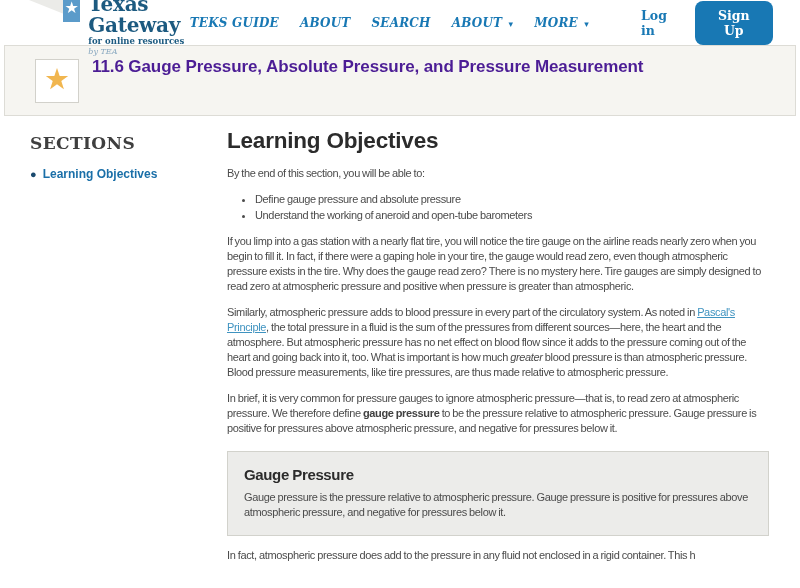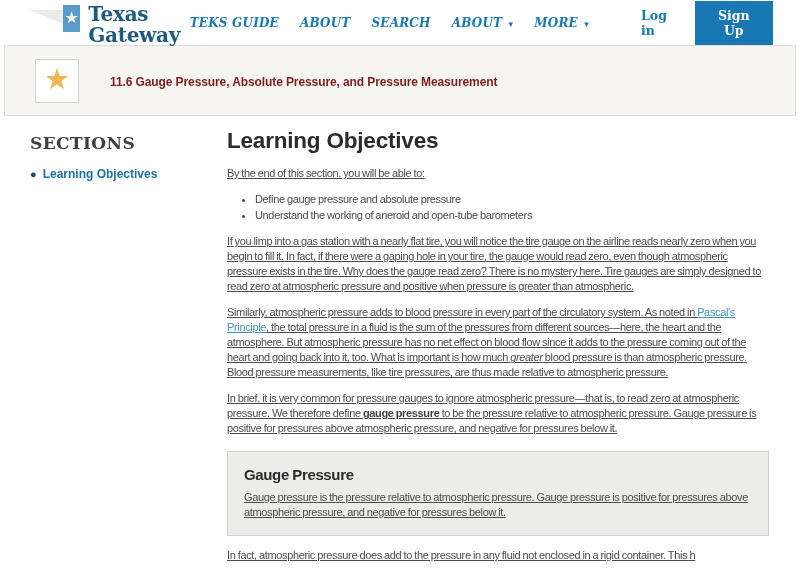--- a/index.html
+++ b/index.html
@@ -55,21 +55,21 @@
   .nav-item {
     color: #1878b4; font-size: 12px; letter-spacing: 0.2px;
     margin-left: 21px; cursor: pointer; white-space: nowrap; font-style: italic;
   }
   .nav-item:first-child { margin-left: 0; }
   .caret { font-size: 9px; margin-left: 2px; }
   .login-link { color: #1878b4; font-size: 12.5px; margin-left: 52px; cursor: pointer; }
   .signup-btn {
     margin-left: 28px;
     background: #1878b4; color: #ffffff;
-    border: none; border-radius: 0;
+    border: none; border-radius: 8px;
     font-family: "DejaVu Serif", "Liberation Serif", serif;
     font-weight: bold; font-size: 12.5px;
     padding: 7px 23px; cursor: pointer;
   }
 
   
   .title-strip {
     margin: 0 4px;
     background: #f6f5f1;
     border: 1px solid #dddcd6;
@@ -79,21 +79,21 @@
     box-sizing: border-box;
   }
   .resource-star-box {
     width: 42px; height: 42px; margin-top: 13px;
     background: #ffffff; border: 1px solid #d2d1cb;
     display: flex; align-items: center; justify-content: center;
   }
   .resource-star-box .gold-star { color: #f1b64f; font-size: 29px; line-height: 1; margin-top: -3px; }
   .title-block { margin-left: 13px; margin-top: 11px; }
   .resource-title {
-    margin: 18px; font-size: 12px; font-weight: bold; color: #7f1d1d; letter-spacing: -0.1px;
+    margin: 0; font-size: 17px; font-weight: bold; color: #4c1d95; letter-spacing: -0.1px;
   }
   .resource-meta { margin-top: 7px; font-size: 10.5px; }
   .meta-item { display: inline-block; }
   .meta-item.first { width: 198px; }
   .meta-label { color: #8a8a85; }
   .meta-value { font-weight: bold; color: #3b3b3b; }
 
   
   .content { display: flex; padding: 12px 0 0 30px; }
   .sidebar { width: 197px; flex: none; }
@@ -108,21 +108,21 @@
 
   .main { width: 542px; }
   .main-heading {
     margin: 0 0 12px 0;
     font-size: 22.5px; font-weight: bold; color: #2b2b2b; letter-spacing: -0.2px;
   }
   .body-text {
     font-size: 11px; line-height: 15px; color: #4b4b4b;
     letter-spacing: -0.35px; word-spacing: -0.5px;
   }
-  .main p { margin: 0 0 11px 0; text-decoration: underline; }
+  .main p { margin: 0 0 11px 0; }
   .objectives-list { margin: 0 0 11px 0; padding-left: 28px; }
   .objectives-list li { margin-bottom: 1px; }
   .inline-link { color: #3f93c0; text-decoration: underline; cursor: pointer; }
   .emph { font-style: italic; }
   .term { font-weight: bold; color: #414141; }
 
   .def-box {
     background: #ececea;
     border: 1px solid #d2d2cc;
     padding: 15px 16px;
@@ -137,20 +137,24 @@
 <body>
 
 <div class="header">
   <div class="logo">
     <div class="logo-ribbon"></div>
     <div class="logo-star">
       <span>★</span>
     </div>
     <div class="logo-text">
       <div class="logo-name">Texas Gateway</div>
+      <div class="logo-tagline">
+        <span>for online resources</span>
+        <em>by TEA</em>
+      </div>
     </div>
   </div>
   <div class="nav">
     <span class="nav-item">TEKS GUIDE</span>
     <span class="nav-item">ABOUT</span>
     <span class="nav-item">SEARCH</span>
     <span class="nav-item"><span>ABOUT</span> <span class="caret">▾</span></span>
     <span class="nav-item"><span>MORE</span> <span class="caret">▾</span></span>
     <span class="login-link">Log in</span>
     <button class="signup-btn">Sign Up</button>

